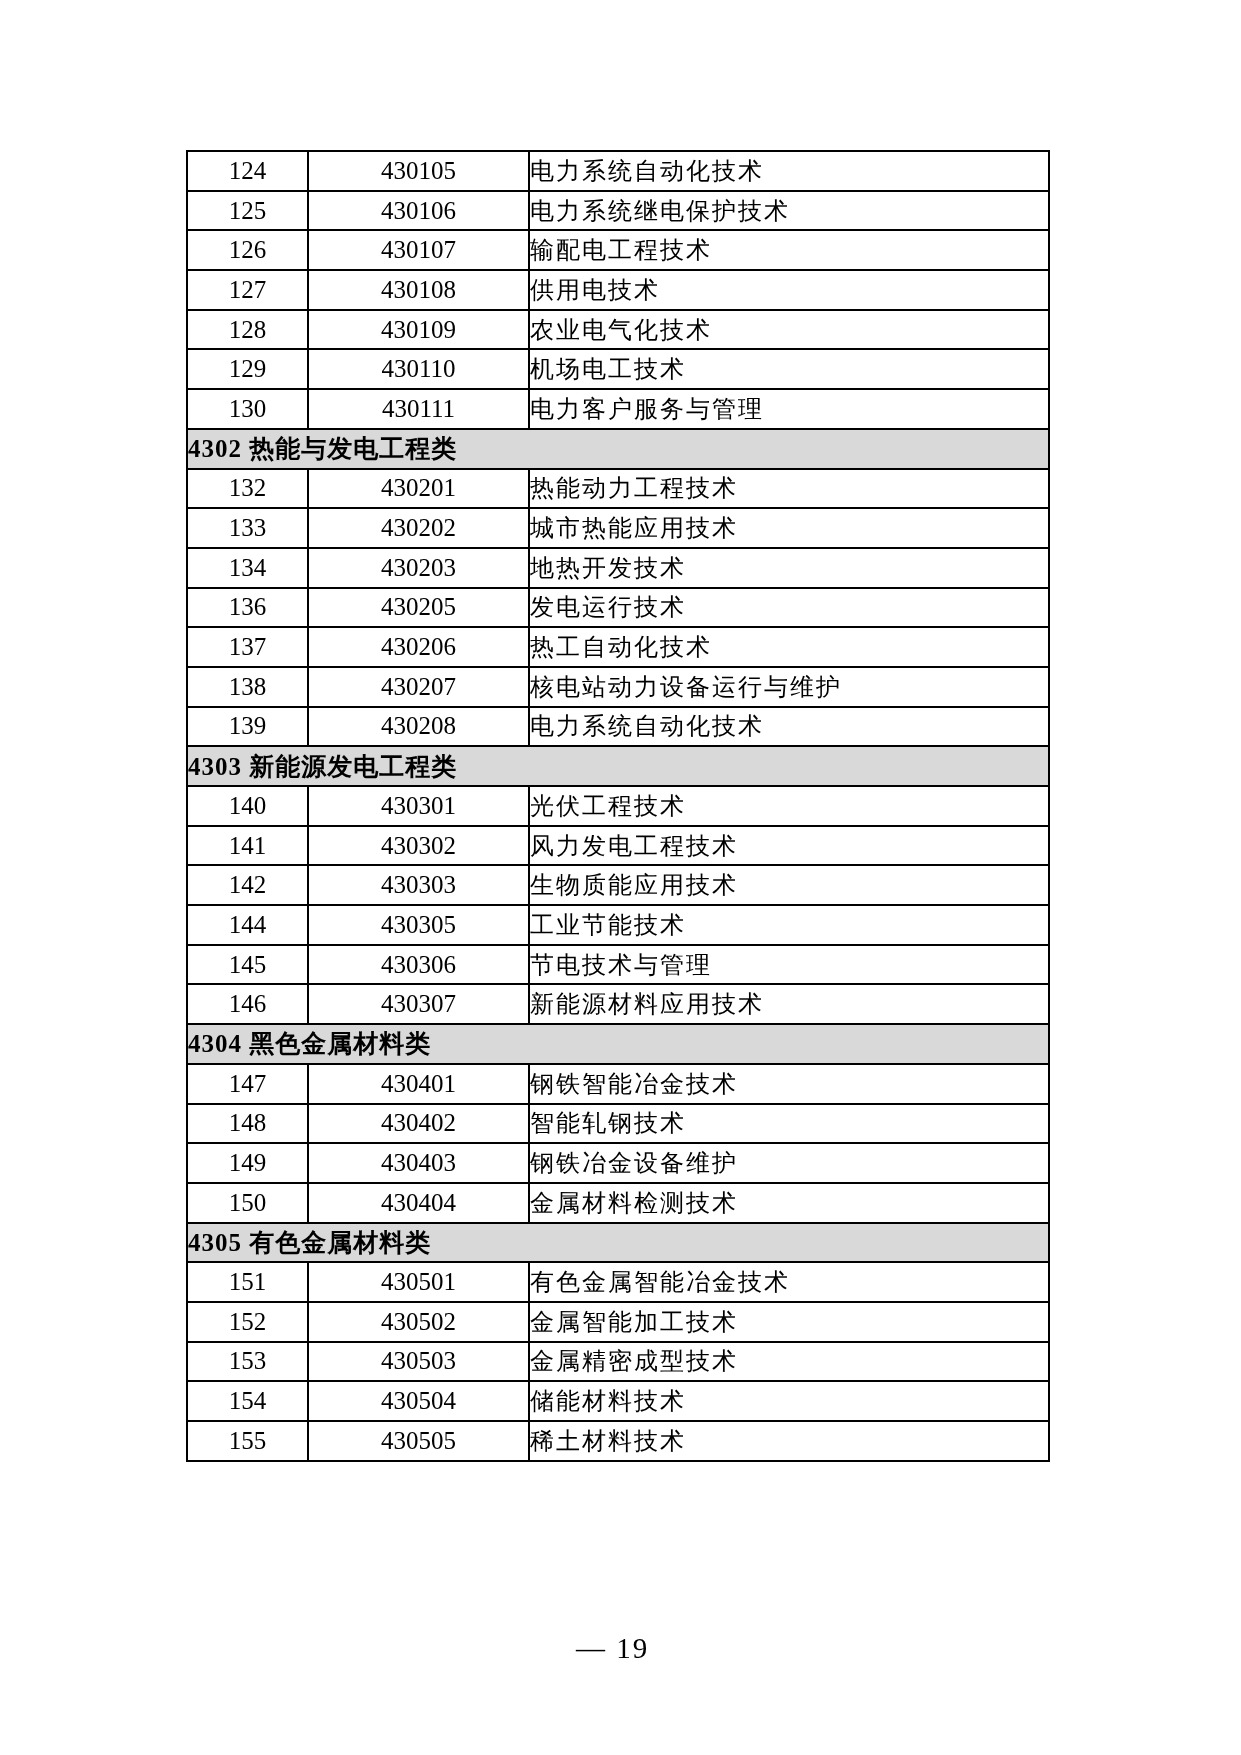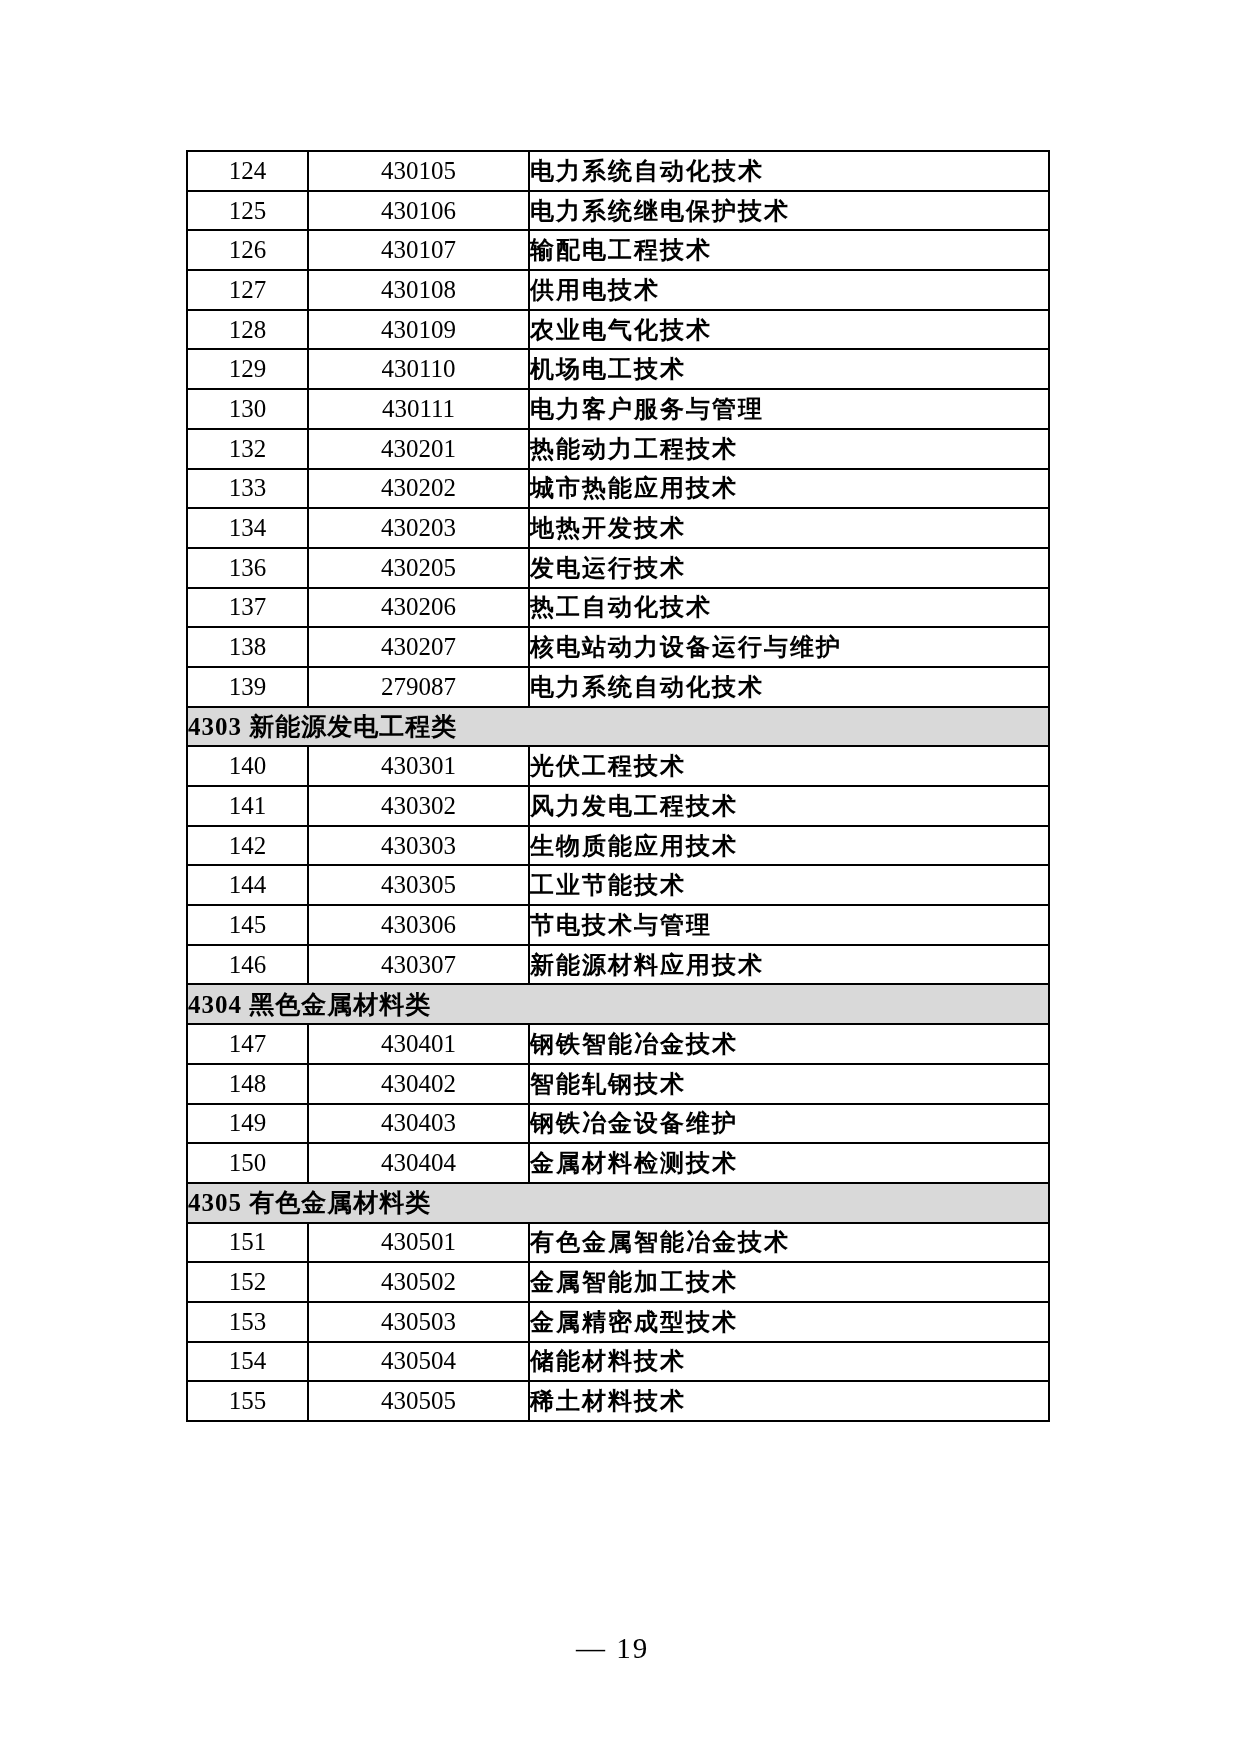--- a/index.html
+++ b/index.html
@@ -31,21 +31,20 @@
   }
   td.col-seq, td.col-code {
     text-align: center;
     font-size: 25px;
   }
   td.col-name {
     text-align: left;
     padding-left: 13px;
     font-size: 24px;
     letter-spacing: 2px;
-    font-weight: bold;
   }
   td.col-section {
     background: var(--section-bg, #d9d9d9);
     font-weight: bold;
     text-align: left;
     padding-left: 10px;
     font-size: 25px;
     letter-spacing: 1px;
   }
   .page-number {
@@ -108,20 +107,23 @@
     <td class="col-name">机场电工技术</td>
   </tr>
 
   <tr class="data-row">
     <td class="col-seq">130</td>
     <td class="col-code">430111</td>
     <td class="col-name">电力客户服务与管理</td>
   </tr>
 
 
+  <tr class="section-row">
+    <td class="col-section" colspan="3">4302 热能与发电工程类</td>
+  </tr>
 
   <tr class="data-row">
     <td class="col-seq">132</td>
     <td class="col-code">430201</td>
     <td class="col-name">热能动力工程技术</td>
   </tr>
 
   <tr class="data-row">
     <td class="col-seq">133</td>
     <td class="col-code">430202</td>
@@ -148,21 +150,21 @@
   </tr>
 
   <tr class="data-row">
     <td class="col-seq">138</td>
     <td class="col-code">430207</td>
     <td class="col-name">核电站动力设备运行与维护</td>
   </tr>
 
   <tr class="data-row">
     <td class="col-seq">139</td>
-    <td class="col-code">279087</td>
+    <td class="col-code">430208</td>
     <td class="col-name">电力系统自动化技术</td>
   </tr>
 
   <tr class="section-row">
     <td class="col-section" colspan="3">4303 新能源发电工程类</td>
   </tr>
 
   <tr class="data-row">
     <td class="col-seq">140</td>
     <td class="col-code">430301</td>

